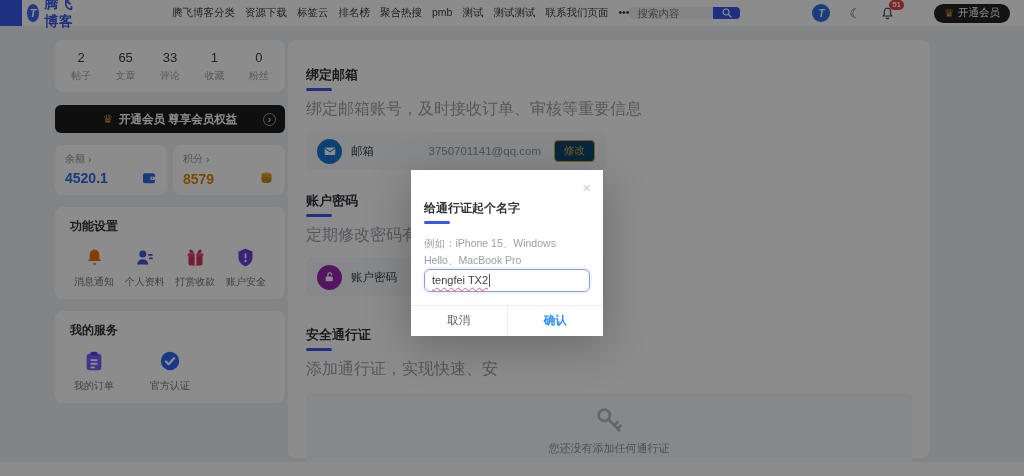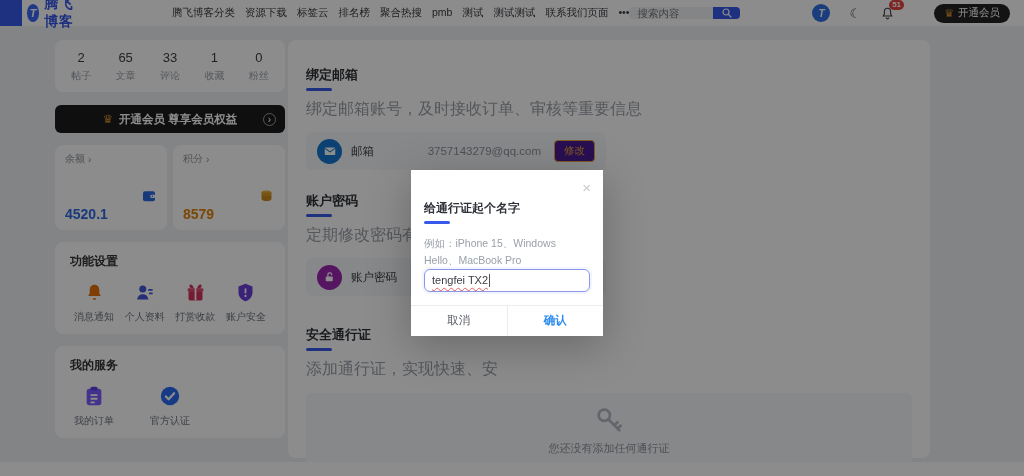--- a/index.html
+++ b/index.html
@@ -35,21 +35,21 @@
   .stat { flex:1; text-align:center; cursor:pointer; }
   .stat .v { font-size:13px; color:#3d3d42; }
   .stat .l { font-size:10px; color:#9aa0a8; margin-top:4px; }
   .banner { margin-top:13px; background:#1c1c1e; border-radius:6px; height:28px; display:flex; align-items:center; justify-content:center; position:relative; color:#fff; font-size:11.5px; font-weight:700; gap:6px; cursor:pointer; }
   .banner .crown { color:#d98f2e; font-weight:400; }
   .banner .chev { position:absolute; right:9px; width:13px; height:13px; border:1px solid rgba(255,255,255,.55); border-radius:50%; font-size:10px; line-height:11px; text-align:center; font-weight:400; }
   .wallet { margin-top:12px; display:flex; gap:6px; }
   .wcard { flex:1; background:#fff; border-radius:8px; padding:7px 10px 8px; cursor:pointer; }
   .wtop { font-size:10px; color:#8a9098; display:flex; align-items:center; gap:3px; }
   .wbottom { display:flex; align-items:center; justify-content:space-between; margin-top:4px; }
-  .wnum { font-size:14px; font-weight:700;margin-top:36px; }
+  .wnum { font-size:14px; font-weight:700; }
   .wnum.blue { color:#2d6ae3; }
   .wnum.orange { color:#e0820a; }
   .svc-card { margin-top:12px; padding:11px 15px 10px; }
   .svc-title { font-size:12px; font-weight:700; color:#333; }
   .svc-row { display:flex; margin-top:9px; }
   .svc-row.two { gap:28px; }
   .svc-row.four { justify-content:space-between; }
   .svc { width:48px; text-align:center; cursor:pointer; }
   .svc .ic { height:26px; display:flex; align-items:center; justify-content:center; }
   .svc .lb { font-size:10px; color:#707680; margin-top:5px; white-space:nowrap; }
@@ -57,21 +57,21 @@
   .main-card { position:absolute; left:288px; top:40px; width:642px; height:418px; background:#fff; border-radius:8px; padding:26px 18px; }
   .sec-title { font-size:13px; font-weight:700; color:#2f3238; }
   .sec-bar { width:26px; height:3px; background:#3858e9; border-radius:2px; margin-top:4px; }
   .sec-desc { font-size:16px; color:#9aa0a8; margin-top:8px; }
   .row { width:300px; height:38px; background:#f6f7f9; border-radius:6px; display:flex; align-items:center; padding:0 11px; margin-top:12px; }
   .icon-circle { width:25px; height:25px; border-radius:50%; display:flex; align-items:center; justify-content:center; flex:none; }
   .icon-circle.blue { background:#1778d2; }
   .icon-circle.purple { background:#9c27b0; }
   .row .lbl { font-size:11.5px; color:#3a3d44; margin-left:9px; }
   .row .email { font-size:11.5px; color:#8d939c; margin-left:auto; }
-  .edit-btn { margin-left:13px; border:1px solid #e6a23c; color:#e6a23c; background:#4c1d95; border-radius:4px; font-size:10.5px; padding:3px 9px; cursor:pointer; font-family:inherit; }
+  .edit-btn { margin-left:13px; border:1px solid #e6a23c; color:#e6a23c; background:#0c4a6e; border-radius:4px; font-size:10.5px; padding:3px 9px; cursor:pointer; font-family:inherit; }
   .sec-pw { margin-top:22px; }
   .sec-pk { margin-top:30px; }
   .empty { margin-top:13px; background:#f6f7f9; border-radius:6px; height:74px; display:flex; flex-direction:column; align-items:center; justify-content:center; gap:5px; }
   .empty .txt { font-size:11px; color:#8d939c; }
   .add-btn { margin-top:15px; background:#2d8cf0; color:#fff; border:none; border-radius:4px; font-size:11.5px; padding:7px 15px; display:inline-flex; gap:5px; align-items:center; cursor:pointer; font-family:inherit; }
   
   .footer { position:absolute; left:0; right:0; bottom:0; height:14px; background:#fff; }
   
   .overlay { position:absolute; inset:0; background:rgba(0,0,0,.45); z-index:10; }
   .modal { position:absolute; left:411px; top:170px; width:192px; background:#fff; border-radius:0; z-index:20; box-shadow:0 10px 40px rgba(0,0,0,.25); padding:30px 13px 0; }
@@ -285,21 +285,21 @@
     <div class="sec-bar"></div>
     <div class="sec-desc">绑定邮箱账号，及时接收订单、审核等重要信息</div>
     <div class="row">
       <div class="icon-circle blue">
         <svg viewBox="0 0 24 24" width="14" height="14">
             <rect x="3" y="6" width="18" height="13" rx="2" fill="#fff"></rect>
             <path d="M3.5 7.5l8.5 6 8.5-6" stroke="#1778d2" stroke-width="1.8" fill="none"></path>
           </svg>
       </div>
       <span class="lbl">邮箱</span>
-      <span class="email">3757143279@qq.com</span>
+      <span class="email">3750701141@qq.com</span>
       <button class="edit-btn">修改</button>
     </div>
   </div>
 
   <div class="sec sec-pw">
     <div class="sec-title">账户密码</div>
     <div class="sec-bar"></div>
     <div class="sec-desc">定期修改密码有助于账户安</div>
     <div class="row">
       <div class="icon-circle purple">

